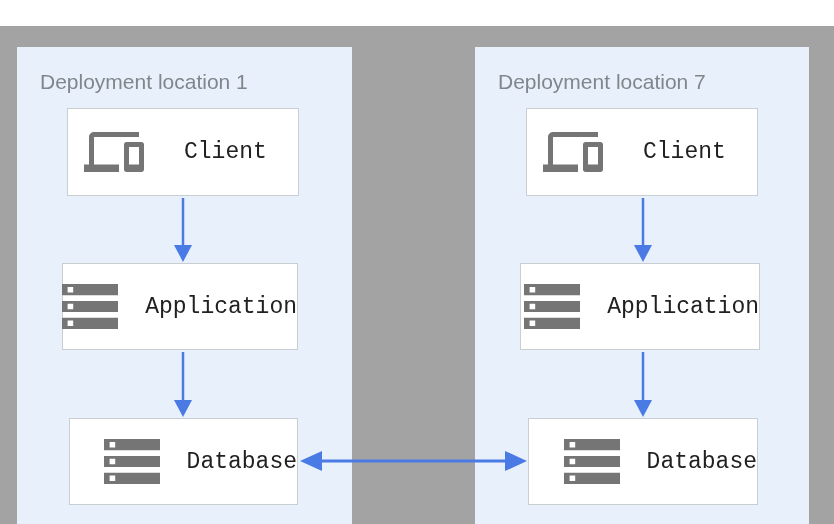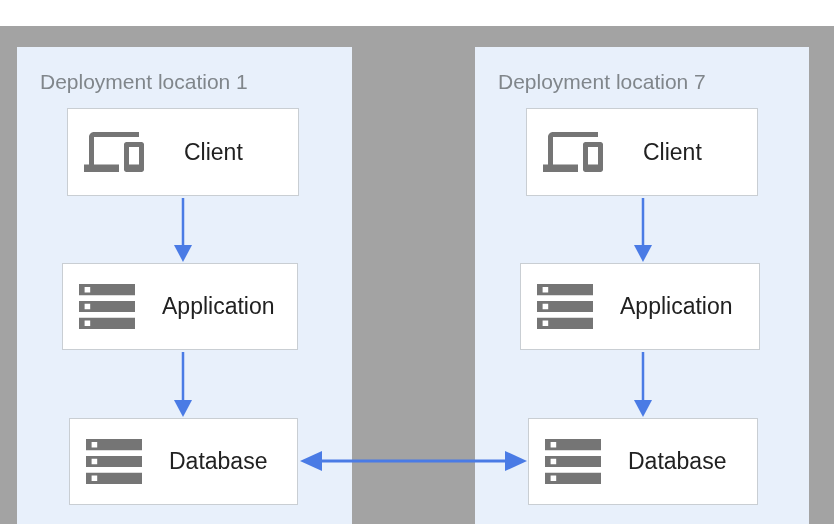--- a/index.html
+++ b/index.html
@@ -36,28 +36,29 @@
     white-space:nowrap;
   }
   .node{
     position:absolute;
     background:var(--node-bg);
     border:1px solid var(--node-border);
     box-sizing:border-box;
     display:flex;
     align-items:center;
     padding-left:16px;
+    font-family:Liberation Mono, monospace;
   }
   .node .node-label{
     font-size:23px;
     color:var(--label);
     white-space:nowrap;
   }
   .node.kind-client{gap:40px;}
-  .node.kind-server{gap:27px;}
+  .node.kind-server{gap:27px;justify-content:flex-end;}
   
   .n-client-1{left:67px; top:82px; width:232px;height:88px;}
   .n-app-1   {left:62px; top:237px;width:236px;height:87px;}
   .n-db-1    {left:69px; top:392px;width:229px;height:87px;}
   .n-client-2{left:526px;top:82px; width:232px;height:88px;}
   .n-app-2   {left:520px;top:237px;width:240px;height:87px;}
   .n-db-2    {left:528px;top:392px;width:230px;height:87px;}
   .icon{flex:0 0 auto;fill:var(--icon);}
   .arrow-layer{
     position:absolute;left:0;top:0;width:834px;height:524px;

